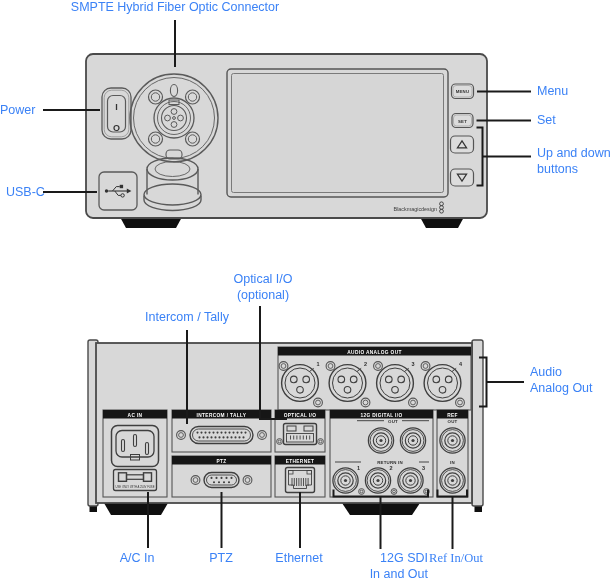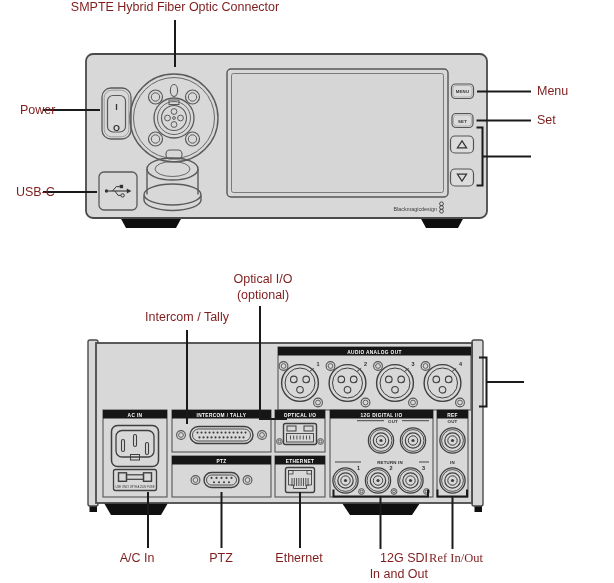--- a/index.html
+++ b/index.html
@@ -7,21 +7,21 @@
     position:relative;width:614px;height:583px;background:#ffffff;
     font-family:"Liberation Sans",sans-serif;overflow:hidden;
   }
   .stage svg{position:absolute;left:0;top:0;}
   svg text{font-family:"Liberation Sans",sans-serif;}
   .hdr-text{fill:#ffffff;font-size:4.8px;font-weight:bold;letter-spacing:.35px;text-anchor:middle;}
   .sub-text{fill:#2e2e2e;font-size:4.4px;font-weight:bold;letter-spacing:.2px;text-anchor:middle;}
   .port-num{fill:#2e2e2e;font-size:5.5px;font-weight:bold;text-anchor:middle;}
   .btn-text{fill:#333333;font-size:4.3px;font-weight:bold;letter-spacing:.2px;text-anchor:middle;}
   .lbl{
-    position:absolute;font-size:12.5px;line-height:15.5px;color:#7f1d1d;
+    position:absolute;font-size:12.5px;line-height:15.5px;color:#3b82f6;
     white-space:pre-line;
   }
   .ta-c{text-align:center;}
 </style>
 </head>
 <body>
 
 <div class="stage">
 
 <svg width="614" height="583" viewBox="0 0 614 583">
@@ -302,27 +302,31 @@
     <path d="M221.5,492 V548"></path>
     <path d="M300,492 V548"></path>
     <path d="M333.5,489.5 V496.5 H428 V489.5"></path>
     <path d="M380.5,496.5 V549"></path>
     <path d="M437.5,489.5 V496.5 H467 V489.5"></path>
     <path d="M452.5,496.5 V549"></path>
   </g>
 </svg>
 
   <div class="lbl ta-c" style="left:40px;top:0;width:270px;">SMPTE Hybrid Fiber Optic Connector</div>
-  <div class="lbl" style="left:0;top:103px;width:42px;padding-left:20px;">Power</div>
-  <div class="lbl" style="left:16px;top:185px;width:46px;">USB-C</div>
+  <div class="lbl" style="left:0;top:103px;width:42px;">Power</div>
+  <div class="lbl" style="left:6px;top:185px;width:46px;">USB-C</div>
   <div class="lbl" style="left:537px;top:84px;">Menu</div>
   <div class="lbl" style="left:537px;top:113px;">Set</div>
+  <div class="lbl" style="left:537px;top:146px;width:78px;">Up and down
+buttons</div>
 
   <div class="lbl ta-c" style="left:213px;top:272px;width:100px;">Optical I/O
 (optional)</div>
   <div class="lbl ta-c" style="left:122px;top:310px;width:130px;">Intercom / Tally</div>
+  <div class="lbl" style="left:530px;top:365px;width:82px;">Audio
+Analog Out</div>
   <div class="lbl ta-c" style="left:101px;top:551px;width:72px;">A/C In</div>
   <div class="lbl ta-c" style="left:185px;top:551px;width:72px;">PTZ</div>
   <div class="lbl ta-c" style="left:257px;top:551px;width:84px;">Ethernet</div>
   <div class="lbl ta-c" style="left:332px;top:551px;width:96px;text-align:right;">12G SDI
 In and Out</div>
   <div class="lbl ta-c" style="left:413px;top:551px;width:86px;font-family:Liberation Serif, serif;">Ref In/Out</div>
 </div>
 
 </body></html>

